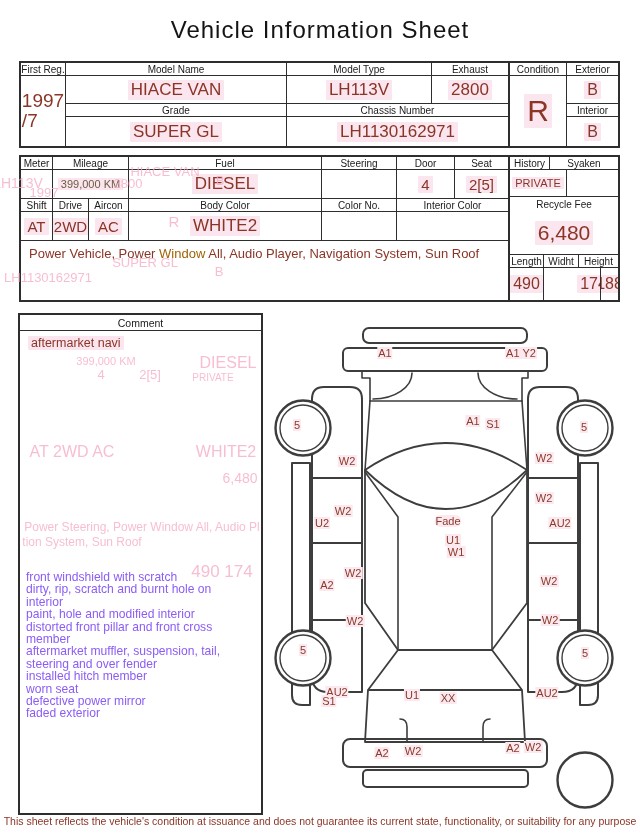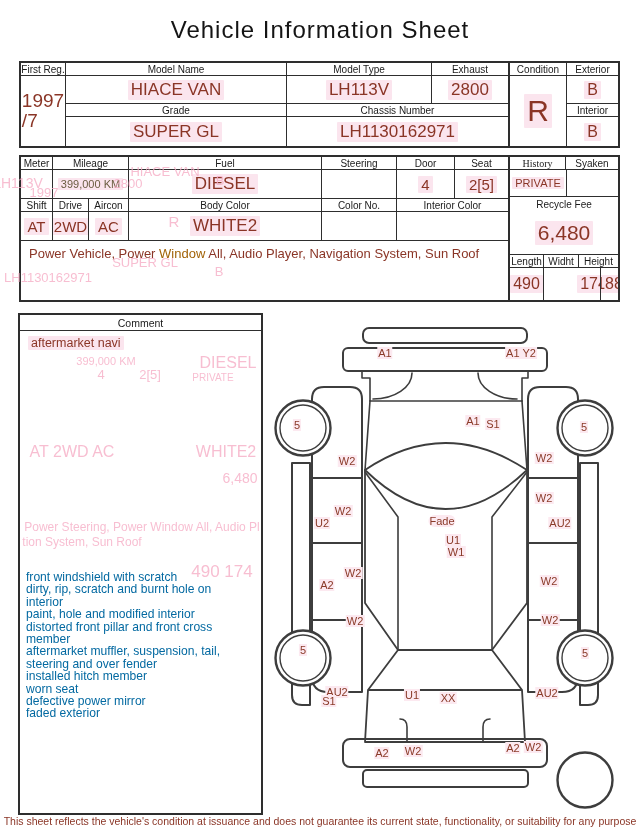--- a/index.html
+++ b/index.html
@@ -19,21 +19,21 @@
   .col{display:flex;flex-direction:column;box-sizing:border-box;}
   .flex1{flex:1;}
   .bigR{font-size:30px;}
   .med{font-size:16px;}
   .sm{font-size:11px;}
   .fee{font-size:21px;}
   .seat{font-size:15px;}
   .equip-text{font-size:13px;color:#8a3526;padding:5px 8px;text-align:left;justify-content:flex-start;align-items:flex-start;}
   .green{color:#a16207;}
   .comment-body{color:#8a3526;font-size:12.5px;padding:5px 8px;white-space:pre-line;line-height:14px;}
-  .note-body{color:#0369a1;font-size:12.1px;padding:4px 6px;white-space:pre-line;line-height:12.4px;}
+  .note-body{color:#8b5cf6;font-size:12.1px;padding:4px 6px;white-space:pre-line;line-height:12.4px;}
   .footer{position:absolute;left:0;top:815px;width:640px;text-align:center;
           font-size:10.5px;color:#8a3526;}
   .diagram{position:absolute;left:270px;top:315px;width:370px;height:500px;}
   .diagram svg{position:absolute;left:0;top:0;}
   .dlabel{position:absolute;transform:translate(-50%,-50%);font-size:11px;color:#8a3a28;
           background:#fce9f0;padding:0 1px;white-space:nowrap;line-height:12px;}
   .ghost{position:absolute;transform:translate(-50%,-50%);color:#f6aec6;opacity:.8;white-space:nowrap;
          font-size:12px;line-height:12px;}
 </style>
 </head>
@@ -149,21 +149,21 @@
       <div class="cell br" style="width:75px;"></div>
       <div class="cell flex1"></div>
     </div>
     <div class="cell flex1 equip-text">
       <span><span>Power Vehicle, Power </span><span class="green">Window</span><span>  All, Audio Player, Navigation System, Sun Roof</span></span>
     </div>
   </div>
 
   <div class="box" style="left:508px;top:155px;width:112px;height:147px;">
     <div class="row bb" style="height:13px;">
-      <div class="cell br hdr" style="width:56px;font-family:Liberation Serif, serif;">History</div>
+      <div class="cell br hdr" style="width:40px;">History</div>
       <div class="cell hdr flex1">Syaken</div>
     </div>
     <div class="row bb" style="height:27px;">
       <div class="cell br" style="width:57px;">
           <span class="val hl sm">PRIVATE</span>
         </div>
       <div class="cell flex1"></div>
     </div>
     <div class="col bb" style="height:58px;">
       <div class="cell hdr" style="height:15px;">Recycle Fee</div>
@@ -258,21 +258,21 @@
         <span class="dlabel" style="left: 251px; top: 38px;">A1 Y2</span>
         <span class="dlabel" style="left: 203px; top: 106px;">A1</span>
         <span class="dlabel" style="left: 223px; top: 109px;">S1</span>
         <span class="dlabel" style="left: 27px; top: 110px;">5</span>
         <span class="dlabel" style="left: 314px; top: 112px;">5</span>
         <span class="dlabel" style="left: 77px; top: 146px;">W2</span>
         <span class="dlabel" style="left: 274px; top: 143px;">W2</span>
         <span class="dlabel" style="left: 274px; top: 183px;">W2</span>
         <span class="dlabel" style="left: 73px; top: 196px;">W2</span>
         <span class="dlabel" style="left: 52px; top: 208px;">U2</span>
-        <span class="dlabel" style="left: 172px; top: 206px; border-radius: 6px;">Fade</span>
+        <span class="dlabel" style="left: 178px; top: 206px; border-radius: 6px;">Fade</span>
         <span class="dlabel" style="left: 290px; top: 208px;">AU2</span>
         <span class="dlabel" style="left: 183px; top: 225px;">U1</span>
         <span class="dlabel" style="left: 186px; top: 237px;">W1</span>
         <span class="dlabel" style="left: 83px; top: 258px;">W2</span>
         <span class="dlabel" style="left: 57px; top: 270px;">A2</span>
         <span class="dlabel" style="left: 279px; top: 266px;">W2</span>
         <span class="dlabel" style="left: 85px; top: 306px;">W2</span>
         <span class="dlabel" style="left: 280px; top: 305px;">W2</span>
         <span class="dlabel" style="left: 33px; top: 335px;">5</span>
         <span class="dlabel" style="left: 315px; top: 338px;">5</span>

